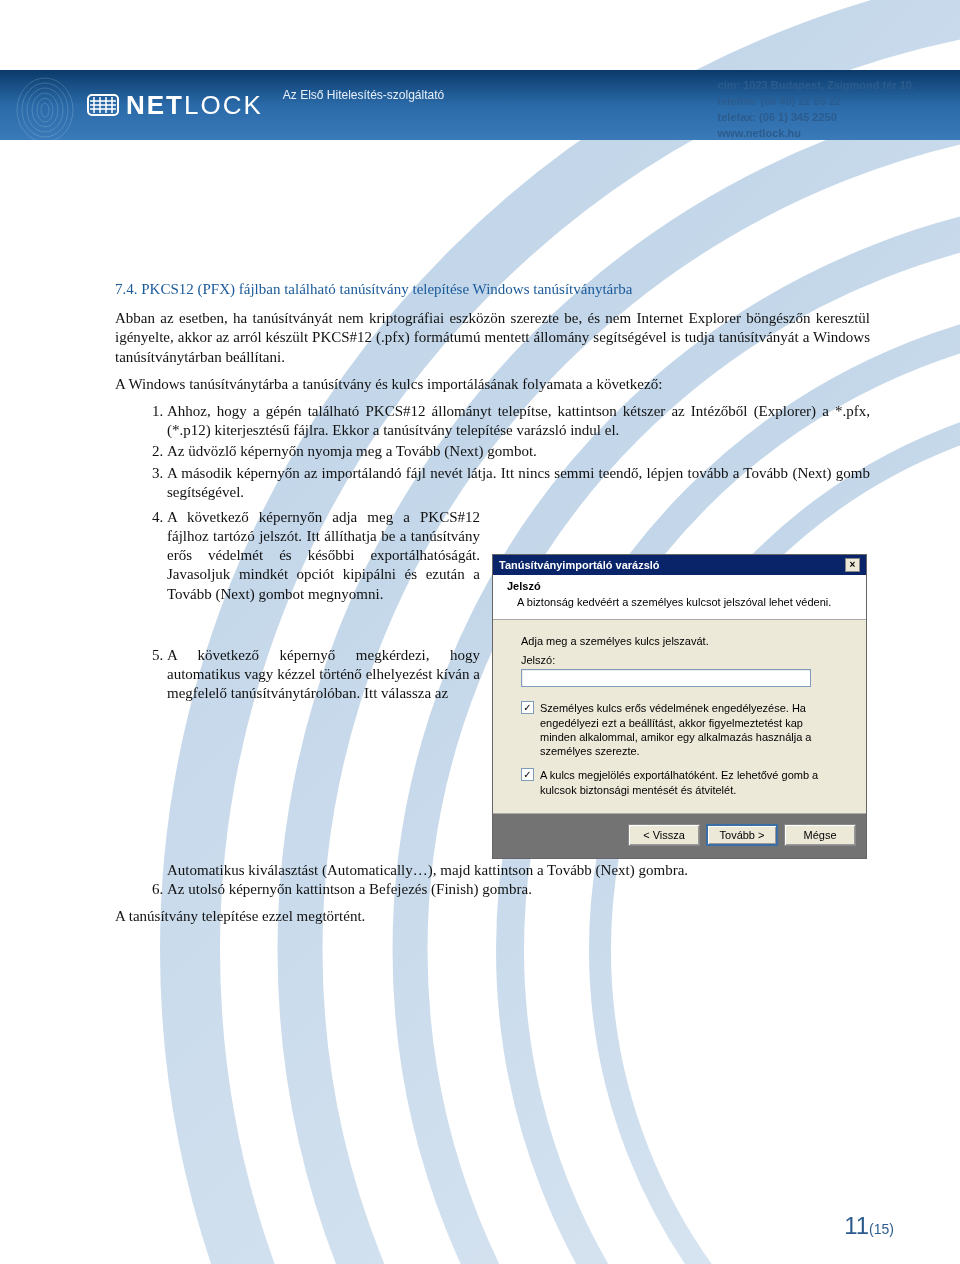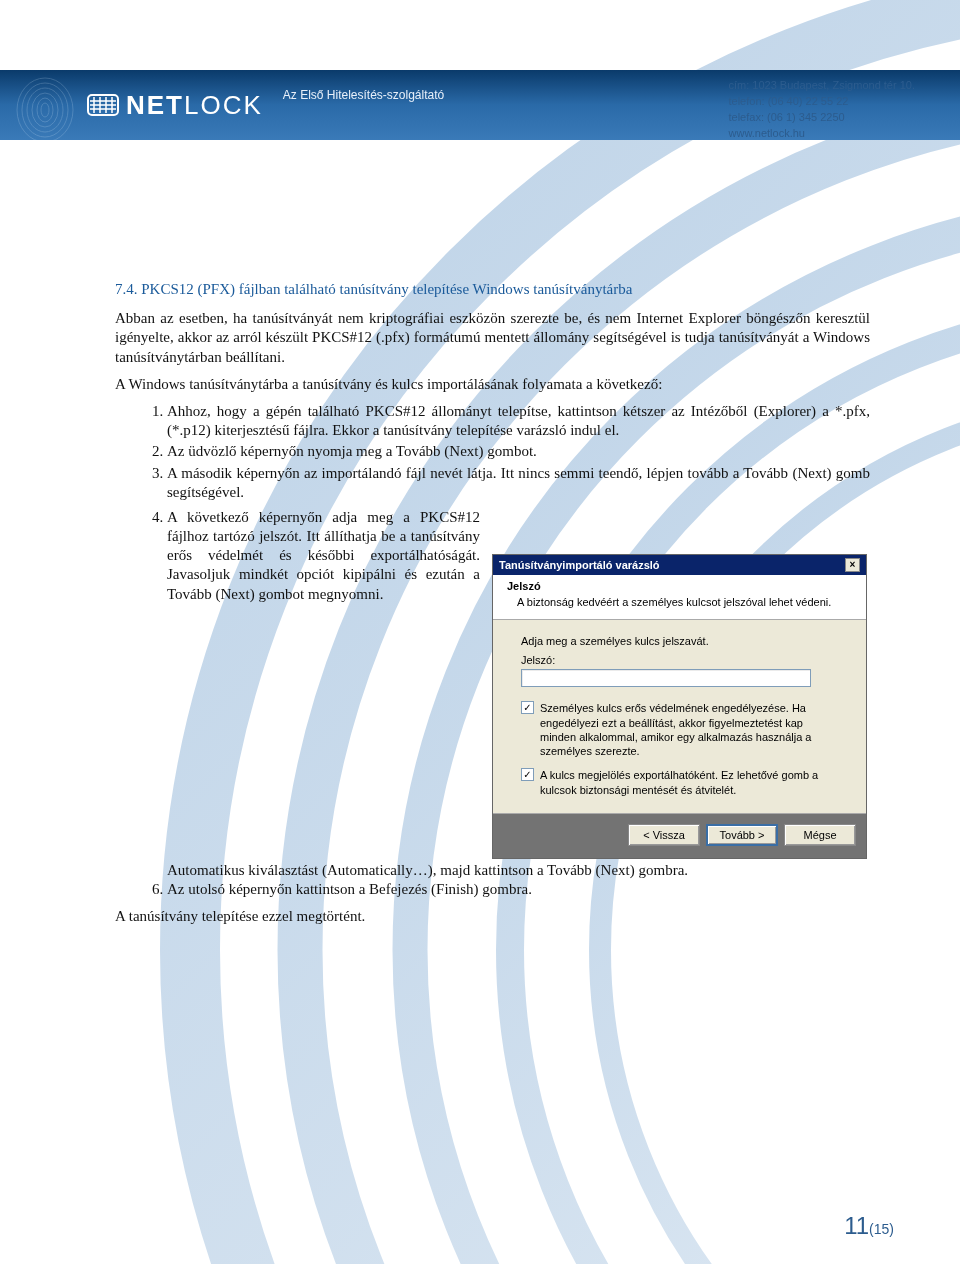--- a/index.html
+++ b/index.html
@@ -57,21 +57,21 @@
   }
   .header-info {
     position: absolute;
     top: 78px;
     right: 45px;
     font-family: Verdana, Arial, sans-serif;
     font-size: 11px;
     color: #2c5c8e;
     text-align: left;
     line-height: 1.45;
-    font-weight: normal;
+    font-weight: bold;
     z-index: 3;
   }
   .header-info .link { color: #2c5c8e; text-decoration: none; }
 
   
   .content {
     position: absolute;
     top: 280px;
     left: 115px;
     width: 755px;
@@ -269,20 +269,23 @@
     <li>Az üdvözlő képernyőn nyomja meg a Tovább (Next) gombot.</li>
     <li>A második képernyőn az importálandó fájl nevét látja. Itt nincs semmi teendő, lépjen tovább a Tovább (Next) gomb segítségével.</li>
   </ol>
 
   <div class="split-row">
     <div class="split-left">
       <ol class="cont" start="4">
         <li>A következő képernyőn adja meg a PKCS#12 fájlhoz tartózó jelszót. Itt állíthatja be a tanúsítvány erős védelmét és későbbi exportálhatóságát. Javasoljuk mindkét opciót kipipálni és ezután a Tovább (Next) gombot megnyomni.</li>
       </ol>
       <div style="height:40px"></div>
+      <ol class="cont" start="5">
+        <li>A következő képernyő megkérdezi, hogy automatikus vagy kézzel történő elhelyezést kíván a megfelelő tanúsítványtárolóban. Itt válassza az</li>
+      </ol>
     </div>
     <div class="split-right">
 
       <div class="wizard">
         <div class="wizard-title">
           <span>Tanúsítványimportáló varázsló</span>
           <span class="wizard-close">×</span>
         </div>
         <div class="wizard-header-panel">
           <div class="wh-title">Jelszó</div>

